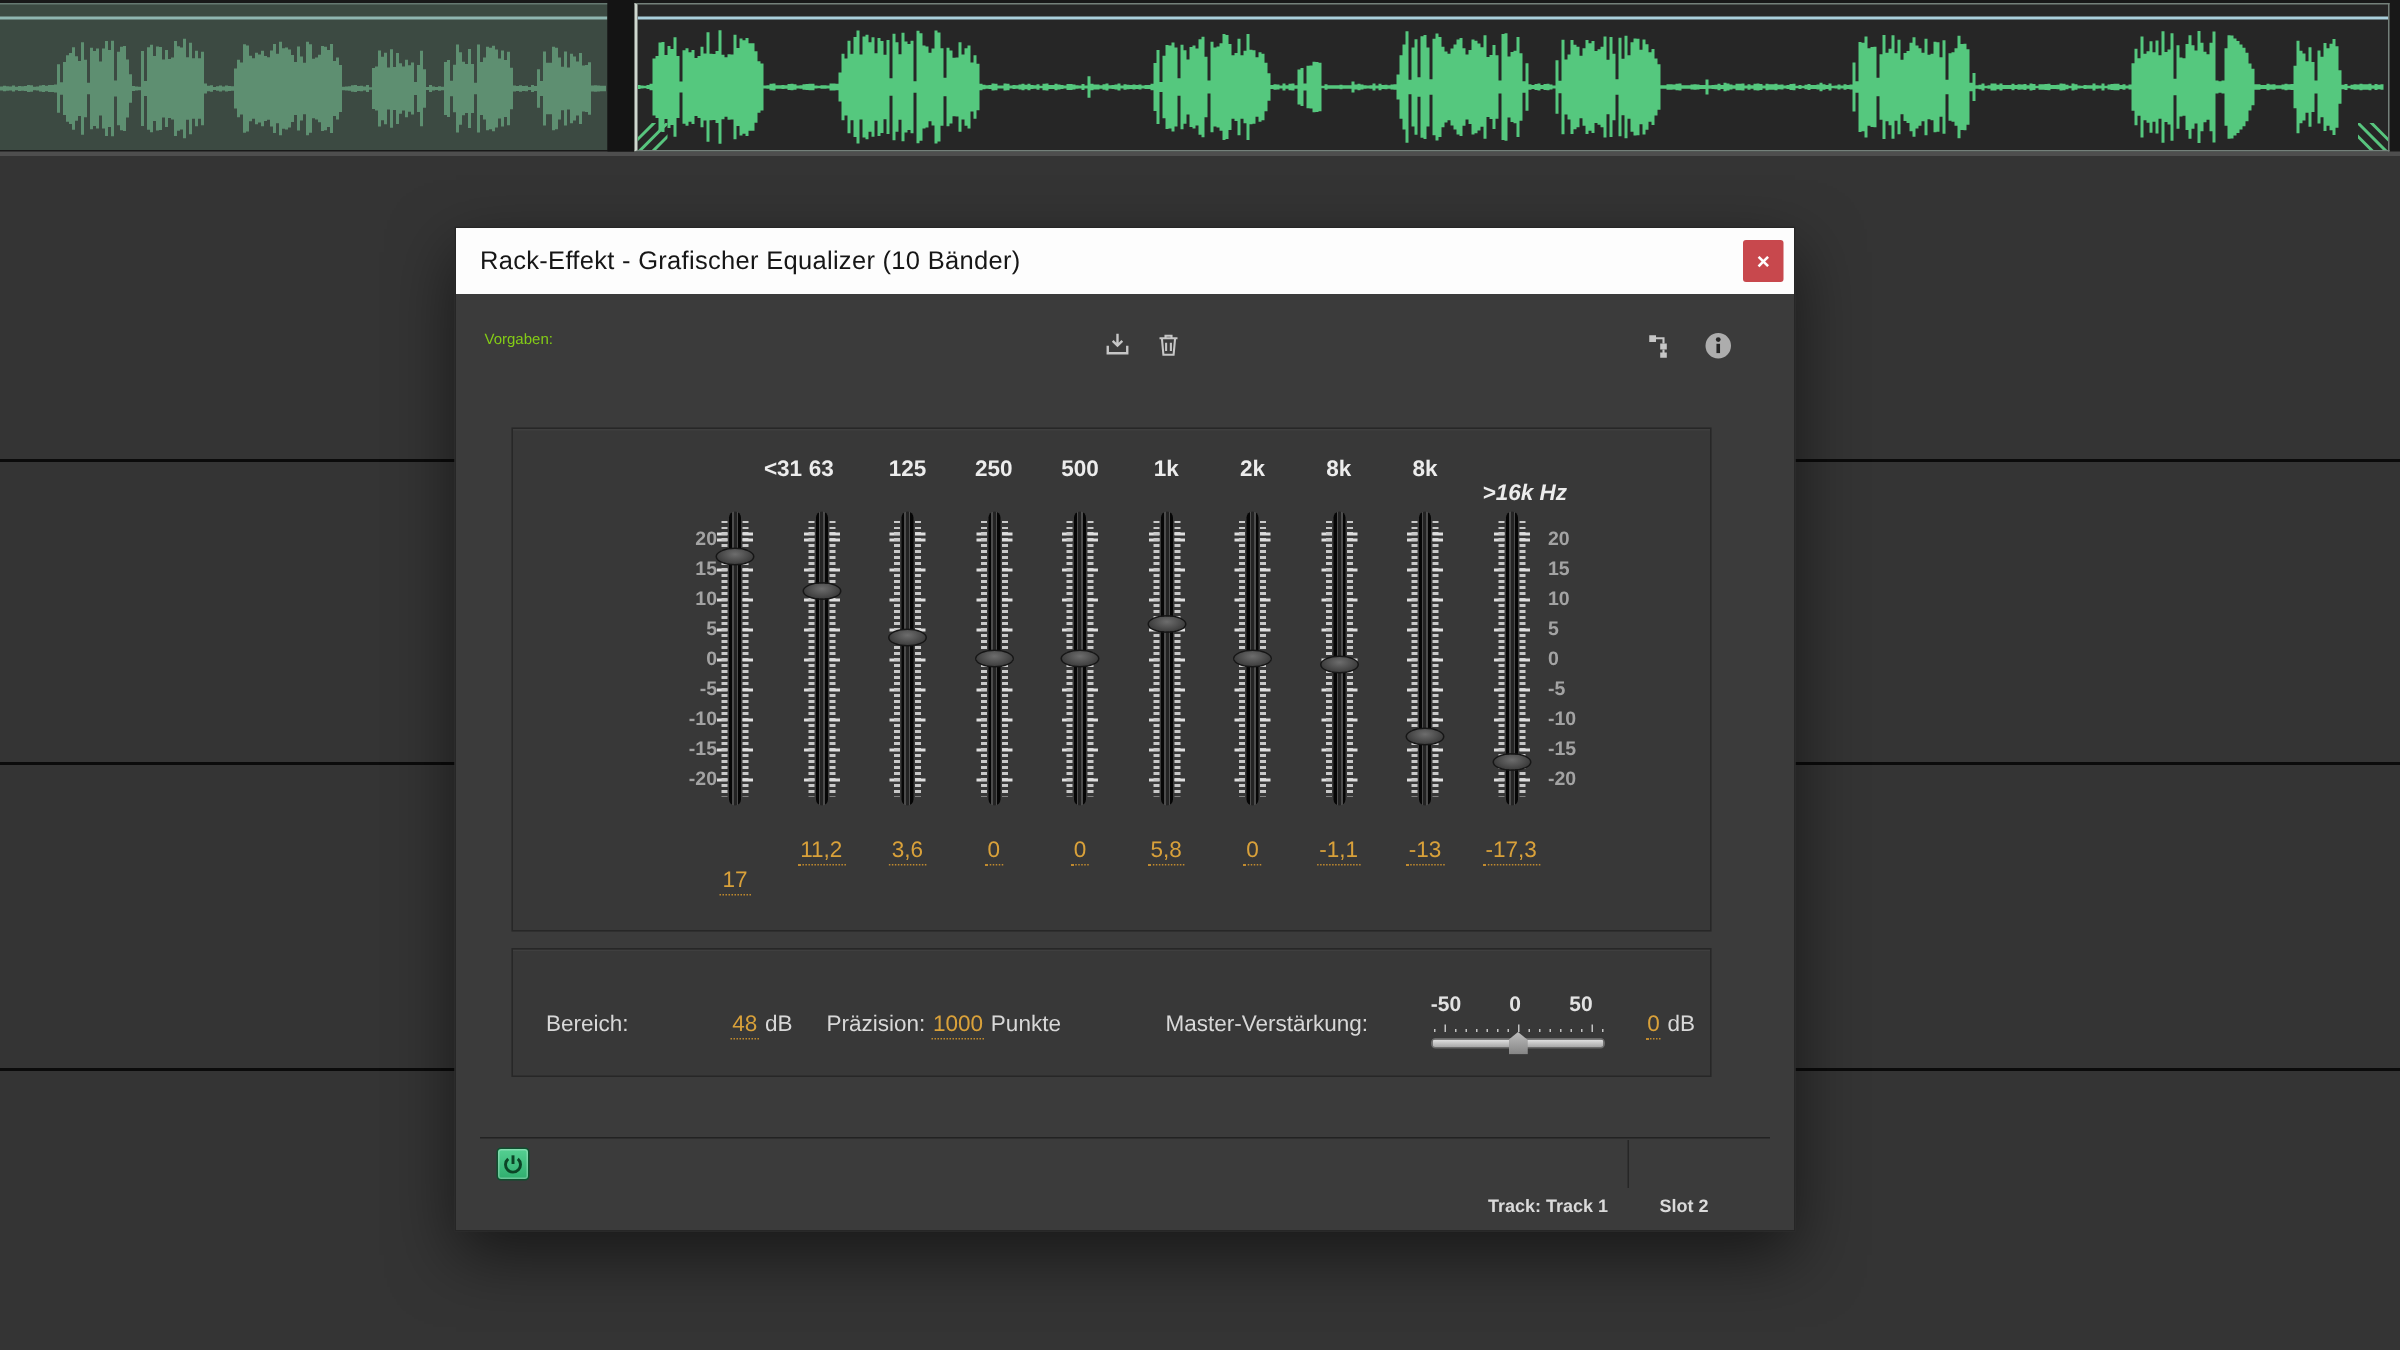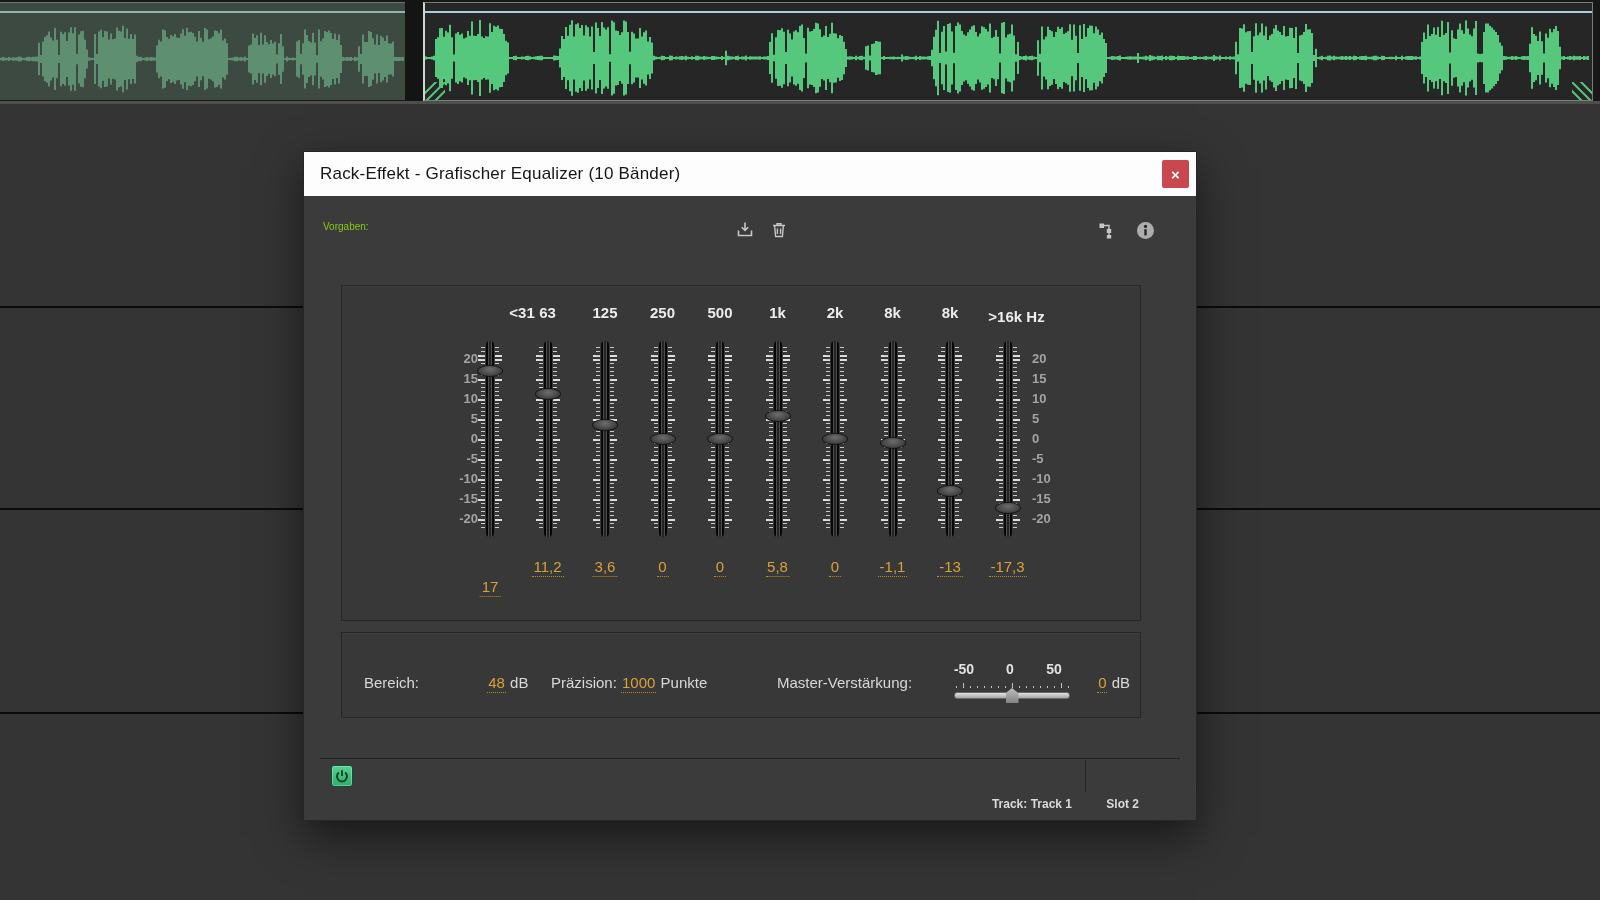--- a/index.html
+++ b/index.html
@@ -293,21 +293,21 @@
       <div class="freq-label" style="left: 608px; top: 18px;">8k</div>
       <div class="vslider" style="left: 595px; top: 55px;">
         <div class="ticks t-maj lt-maj"></div>
         <div class="ticks t-min lt-min"></div>
         <div class="channel"></div>
         <div class="ticks t-min rt-min"></div>
         <div class="ticks t-maj rt-maj"></div>
         <div class="knob" style="top: 144px;"></div>
       </div>
       <div class="eq-value" style="left: 608px; top: 272px;">-13</div>
-      <div class="freq-label" style="left: 674.5px; top: 22px;">&gt;16k Hz</div>
+      <div class="freq-label" style="left: 674.5px; top: 34px; font-style: italic;">&gt;16k Hz</div>
       <div class="vslider" style="left: 652.5px; top: 55px;">
         <div class="ticks t-maj lt-maj"></div>
         <div class="ticks t-min lt-min"></div>
         <div class="channel"></div>
         <div class="ticks t-min rt-min"></div>
         <div class="ticks t-maj rt-maj"></div>
         <div class="knob" style="top: 161.2px;"></div>
       </div>
       <div class="eq-value" style="left: 665.5px; top: 272px;">-17,3</div>
     </div>

